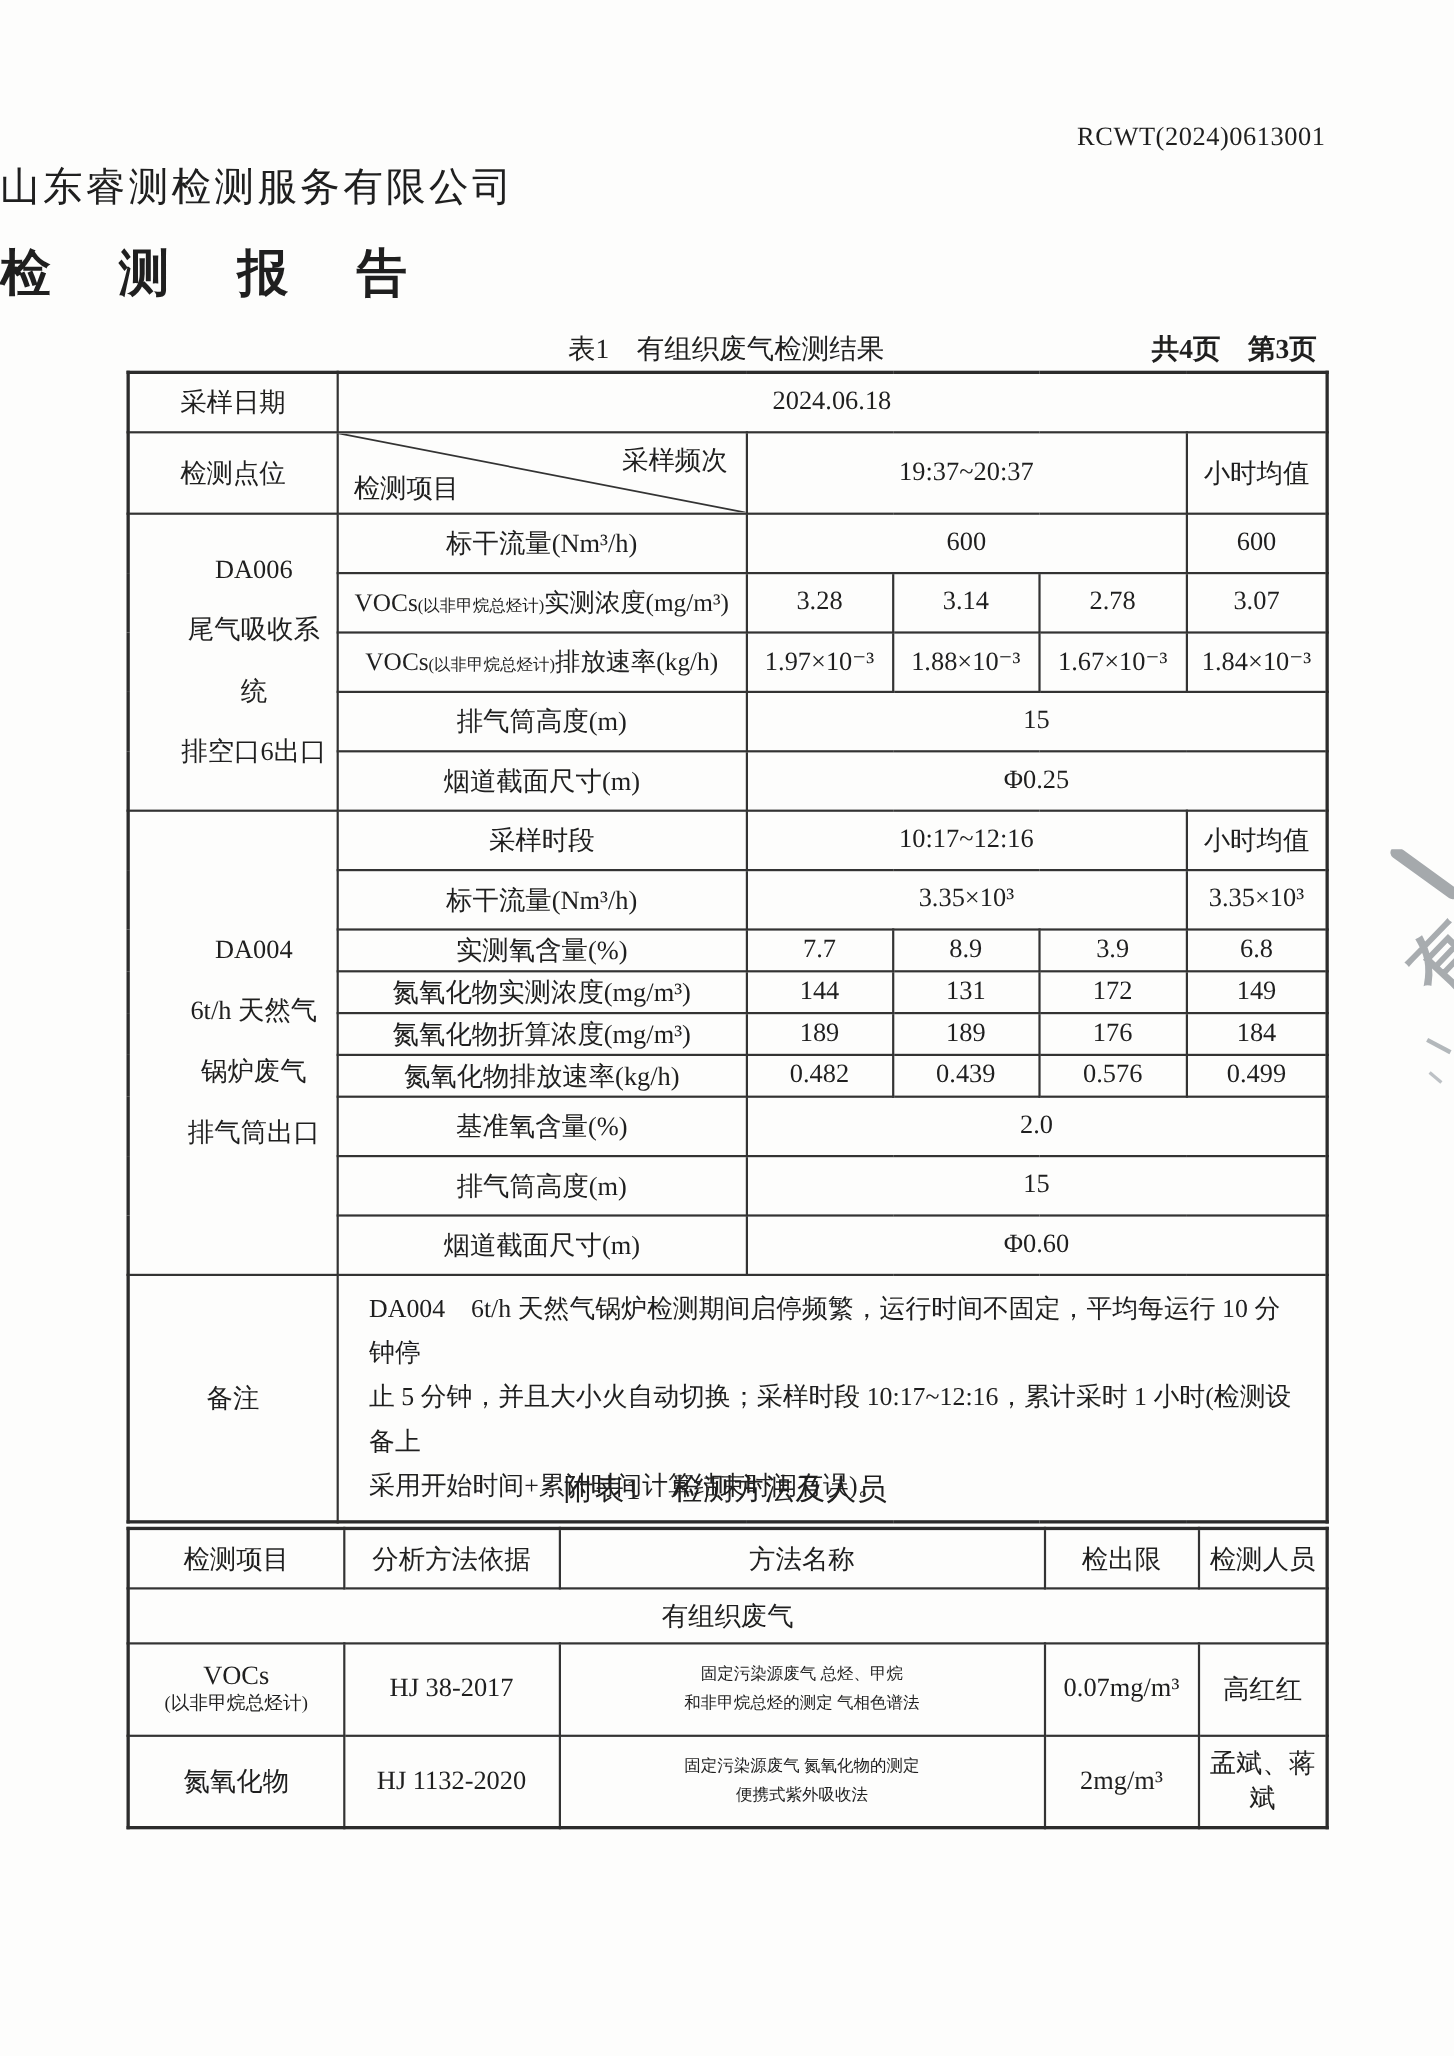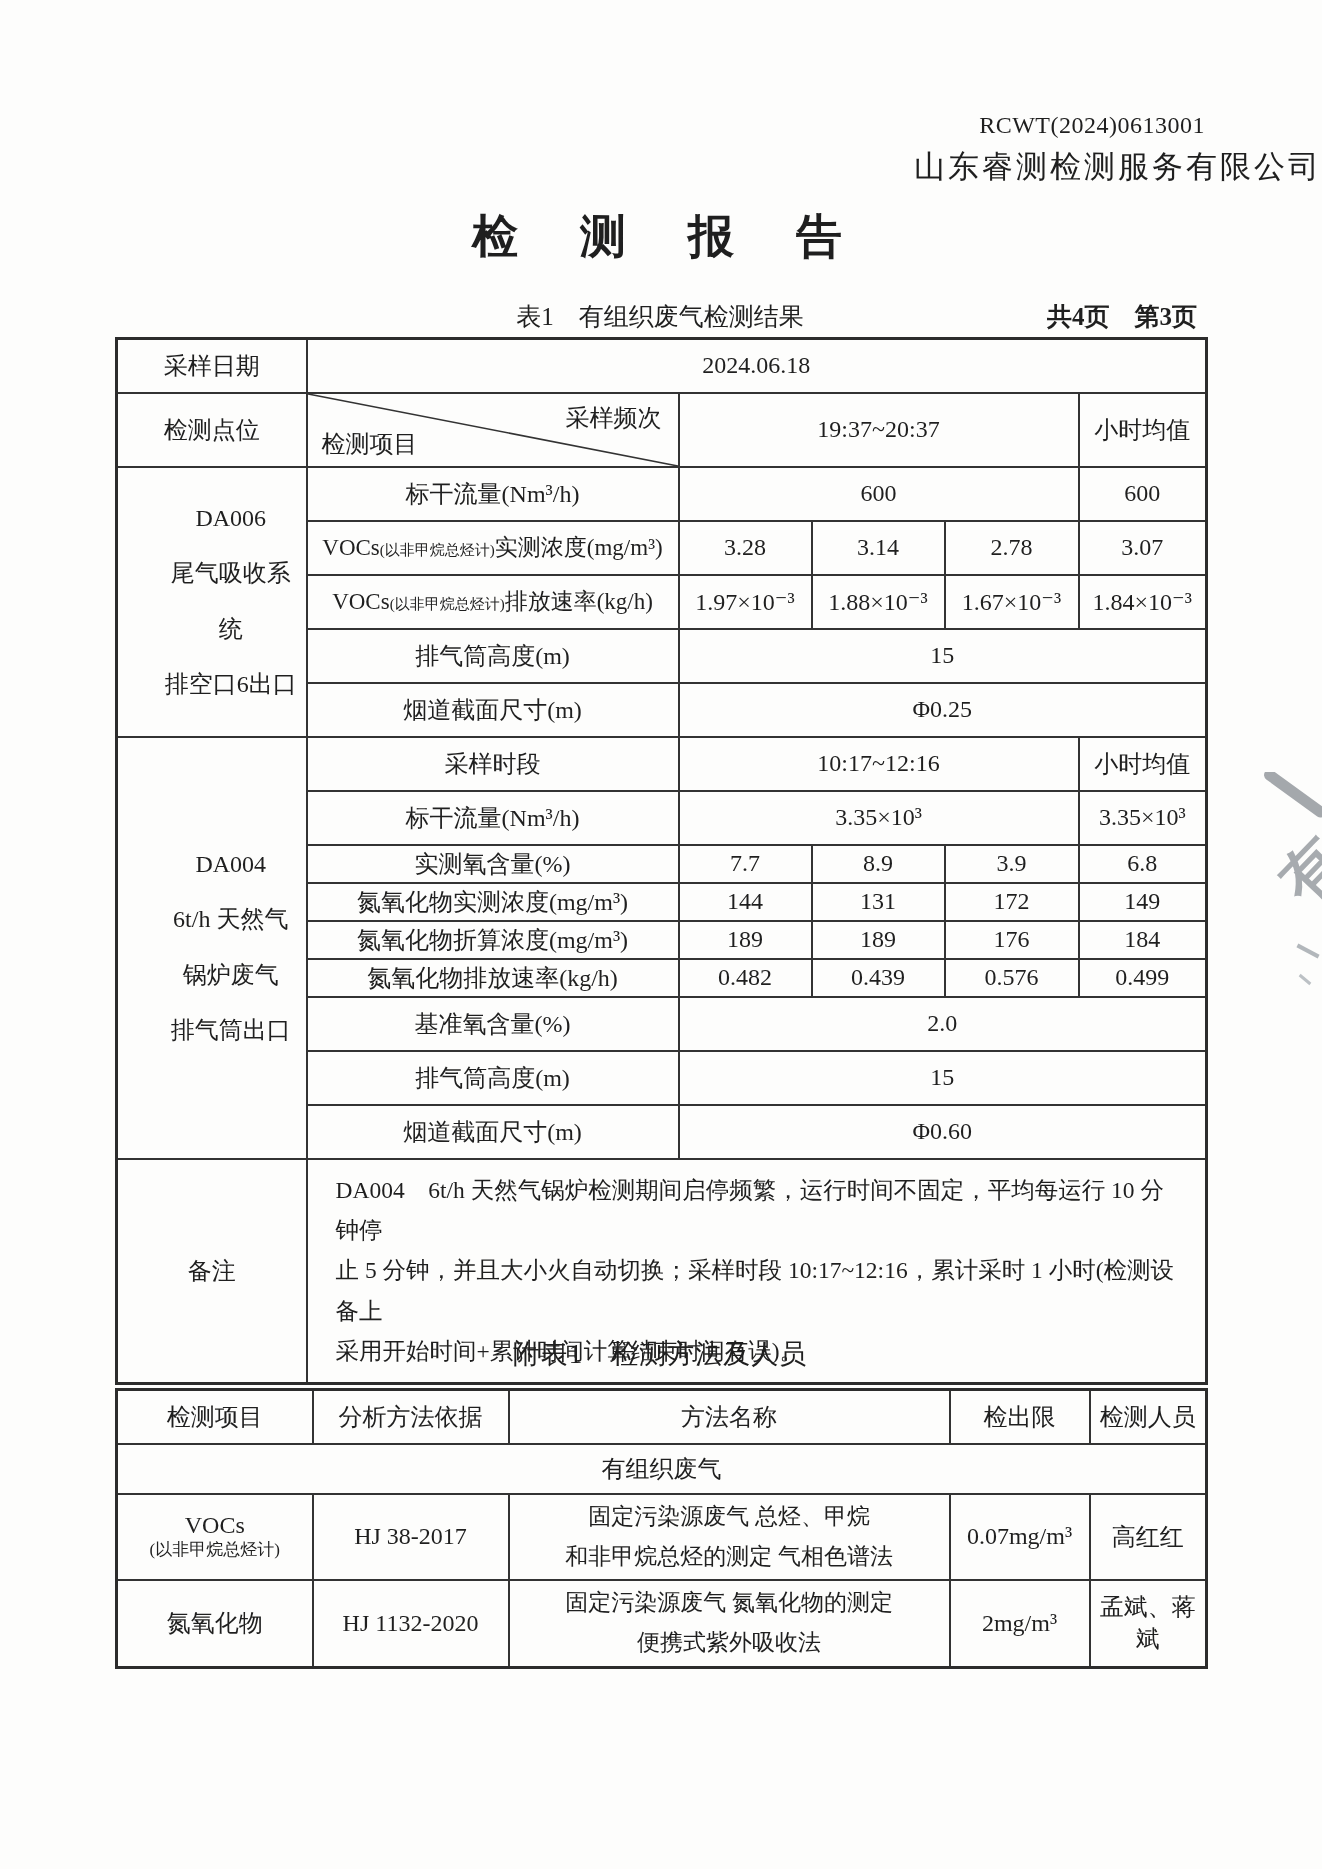--- a/index.html
+++ b/index.html
@@ -1,35 +1,35 @@
 <!DOCTYPE html>
 <html><head>
 <meta charset="utf-8">
 <style>
   html,body{margin:0;padding:0;background:#e8e8e8;}
   .page{position:relative;width:1322px;height:1869px;background:#fdfdfc;margin:0 auto;
         font-family:"Liberation Serif","DejaVu Serif",serif;color:#1f1f1f;overflow:hidden;}
   .report-no{position:absolute;top:112px;right:117px;font-size:24px;letter-spacing:.5px;}
-  .company{position:absolute;top:146px;left:0;width:100%;text-align:right;font-size:31px;letter-spacing:3px;}
-  .title{position:absolute;top:206px;left:0;width:100%;text-align:center;font-size:46px;font-weight:bold;letter-spacing:8px;}
+  .company{position:absolute;top:146px;left:0;width:100%;text-align:left;font-size:36px;letter-spacing:3px;}
+  .title{position:absolute;top:218px;left:0;width:100%;font-size:46px;font-weight:bold;letter-spacing:8px;}
   .caption-row{position:absolute;top:300px;left:115px;width:1090px;height:36px;font-size:25px;}
   .caption-row .cap{display:block;width:100%;text-align:center;}
   .caption-row .pag{position:absolute;right:8px;top:0;font-weight:bold;}
   table{border-collapse:collapse;table-layout:fixed;background:transparent;}
   .t1{position:absolute;top:337px;left:115px;width:1090px;border:3px solid #2c2c2c;}
   .t2{position:absolute;top:1388px;left:115px;width:1090px;border:3px solid #2c2c2c;}
   td{border:2px solid #333;text-align:center;vertical-align:middle;font-size:24px;padding:2px 6px;overflow:hidden;}
   .h54{height:54px}.h82{height:74px}.h48{height:36px}.h116{height:116px}
   .h50{height:50px}.h84{height:84px}
   .ml{white-space:pre-line;padding-left:44px;}
   .loc{line-height:2.3;font-size:24px;}
   .proj{font-size:23px;}
   .sm{font-size:15px;}
   .remark-cell{text-align:left;padding:10px 28px;line-height:1.72;font-size:23.5px;white-space:pre-line;}
-  .t2 .method{white-space:pre-line;line-height:1.75;font-size:23px;}
+  .t2 .method{white-space:pre-line;line-height:1.75;font-size:15px;}
   .t2 .item-sub{display:block;font-size:17px;line-height:1.3;}
   .appendix-cap{position:absolute;top:1336px;left:115px;width:1090px;text-align:center;font-size:27px;letter-spacing:1px;}
   .seal{position:absolute;top:772px;right:0;width:88px;height:215px;overflow:hidden;color:#8b9096;opacity:.75;}
   .seal-stroke{position:absolute;top:16px;right:-10px;width:74px;height:11px;background:#878c92;transform:rotate(36deg);border-radius:6px;}
   .seal-char{position:absolute;top:58px;right:-20px;font-size:60px;font-weight:bold;transform:rotate(-46deg);}
   .seal-tick{position:absolute;bottom:34px;right:2px;width:24px;height:4px;background:#9aa0a6;transform:rotate(28deg);}
   .seal-dot{position:absolute;bottom:6px;right:10px;width:14px;height:3px;background:#a7adb3;transform:rotate(40deg);}
 </style>
 </head>
 <body>

